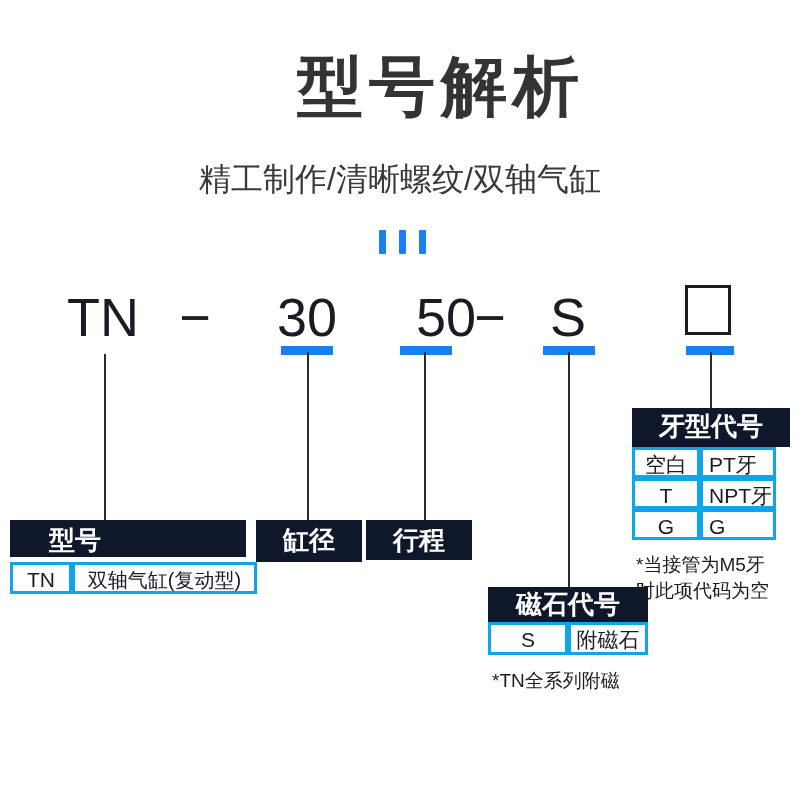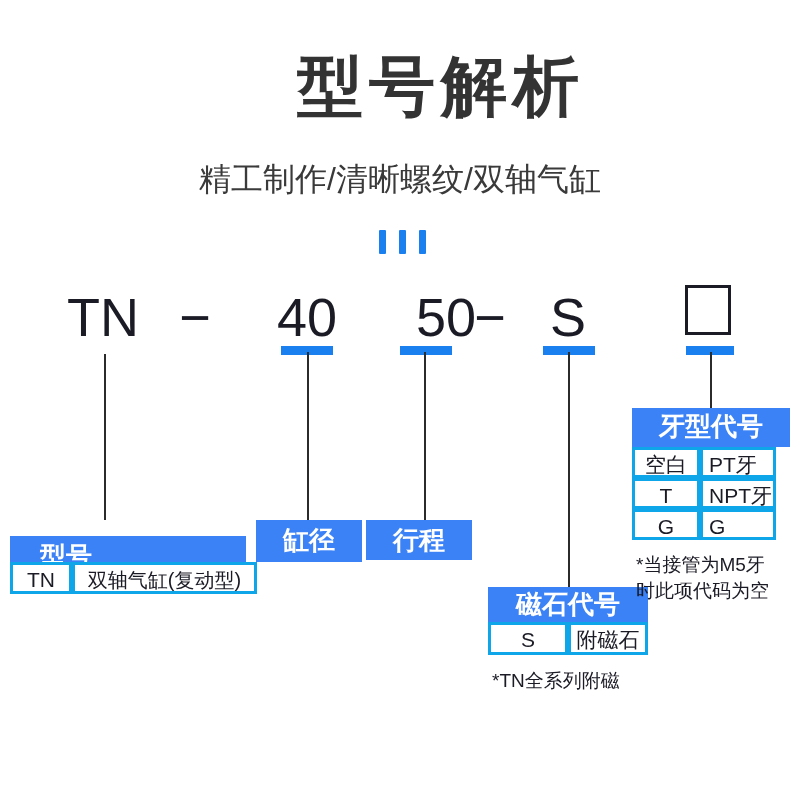--- a/index.html
+++ b/index.html
@@ -110,29 +110,29 @@
   }
   .ld-tn  { left: 104px; top: 354px; height: 166px; }
   .ld-bore{ left: 307px; top: 352px; height: 168px; }
   .ld-str { left: 424px; top: 352px; height: 168px; }
   .ld-mag { left: 568px; top: 352px; height: 235px; }
   .ld-thr { left: 710px; top: 352px; height: 56px; }
 
   
   .blue-head {
     position: absolute;
-    background: #3b82f6;
+    background: #0f172a;
     color: #ffffff;
     font-size: 26px;
     line-height: 40px;
     font-weight: 700;
     text-align: center;
     box-sizing: border-box;
   }
-  .head-model  { left: 10px;  top: 520px; width: 236px; height: 37px; text-align: left; padding-left: 30px; margin-top: 16px; }
+  .head-model  { left: 10px;  top: 520px; width: 236px; height: 37px; text-align: left; padding-left: 39px; }
   .head-bore   { left: 256px; top: 520px; width: 106px; height: 42px; }
   .head-stroke { left: 366px; top: 520px; width: 106px; height: 40px; }
   .head-magnet { left: 488px; top: 587px; width: 160px; height: 36px; line-height: 34px; }
   .head-thread { left: 632px; top: 408px; width: 158px; height: 39px; line-height: 37px; }
 
   
   .tbl {
     position: absolute;
     border-collapse: collapse;
     box-sizing: border-box;
@@ -186,21 +186,21 @@
   <div class="subtitle">精工制作/清晰螺纹/双轴气缸</div>
 
   <div class="ticks">
     <span class="t1"></span>
     <span class="t2"></span>
     <span class="t3"></span>
   </div>
 
   <div class="code-token tok-tn">TN</div>
   <div class="code-token tok-d1">−</div>
-  <div class="code-token tok-20">40</div>
+  <div class="code-token tok-20">30</div>
   <div class="code-token tok-50">50</div>
   <div class="code-token tok-d2">−</div>
   <div class="code-token tok-s">S</div>
   <div class="empty-box"></div>
 
   <div class="underline ul-20"></div>
   <div class="underline ul-50"></div>
   <div class="underline ul-s"></div>
   <div class="underline ul-box"></div>
 

